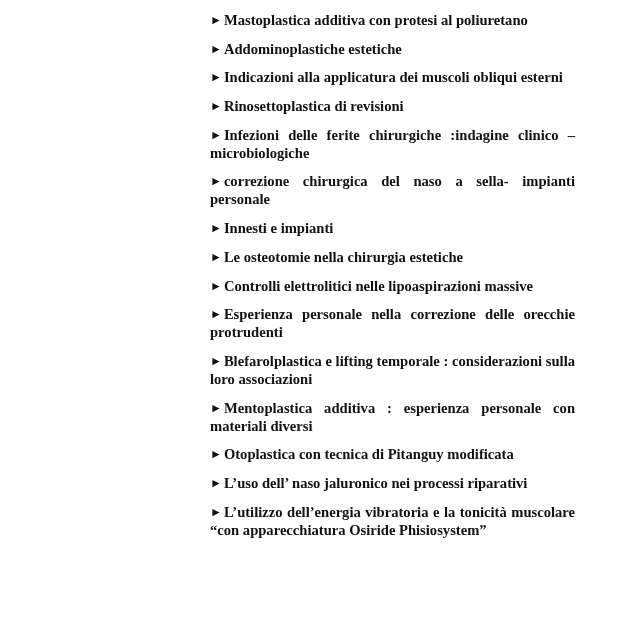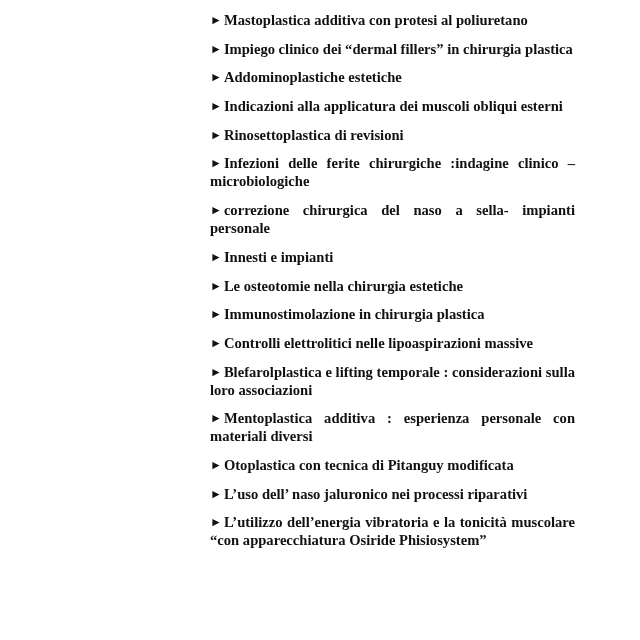--- a/index.html
+++ b/index.html
@@ -35,29 +35,28 @@
     margin-right: 2px;
     vertical-align: 1px;
   }
 </style>
 </head>
 <body>
 
 <div class="page">
   <div class="list">
     <div class="item"><span class="bullet">►</span><span>Mastoplastica additiva con protesi al poliuretano</span></div>
-    <div class="item"><span class="bullet">►</span><span>Impiego clinico dei “dermal fillers” in chirurgia plastica</span></div>
     <div class="item"><span class="bullet">►</span><span>Addominoplastiche estetiche</span></div>
     <div class="item"><span class="bullet">►</span><span>Indicazioni alla applicatura dei muscoli obliqui esterni</span></div>
     <div class="item"><span class="bullet">►</span><span>Rinosettoplastica di revisioni</span></div>
     <div class="item"><span class="bullet">►</span><span>Infezioni delle ferite chirurgiche :indagine clinico – microbiologiche</span></div>
     <div class="item"><span class="bullet">►</span><span>correzione chirurgica del naso a sella- impianti personale</span></div>
     <div class="item"><span class="bullet">►</span><span>Innesti e impianti</span></div>
     <div class="item"><span class="bullet">►</span><span>Le osteotomie nella chirurgia estetiche</span></div>
-    <div class="item"><span class="bullet">►</span><span>Immunostimolazione in chirurgia plastica</span></div>
     <div class="item"><span class="bullet">►</span><span>Controlli elettrolitici nelle lipoaspirazioni massive</span></div>
+    <div class="item"><span class="bullet">►</span><span>Esperienza personale nella correzione delle orecchie protrudenti</span></div>
     <div class="item"><span class="bullet">►</span><span>Blefarolplastica e lifting temporale : considerazioni sulla loro associazioni</span></div>
     <div class="item"><span class="bullet">►</span><span>Mentoplastica additiva : esperienza personale con materiali diversi</span></div>
     <div class="item"><span class="bullet">►</span><span>Otoplastica con tecnica di Pitanguy modificata</span></div>
     <div class="item"><span class="bullet">►</span><span>L’uso dell’ naso jaluronico nei processi riparativi</span></div>
     <div class="item"><span class="bullet">►</span><span>L’utilizzo dell’energia vibratoria e la tonicità muscolare “con apparecchiatura Osiride Phisiosystem”</span></div>
   </div>
 </div>
 
 </body></html>

